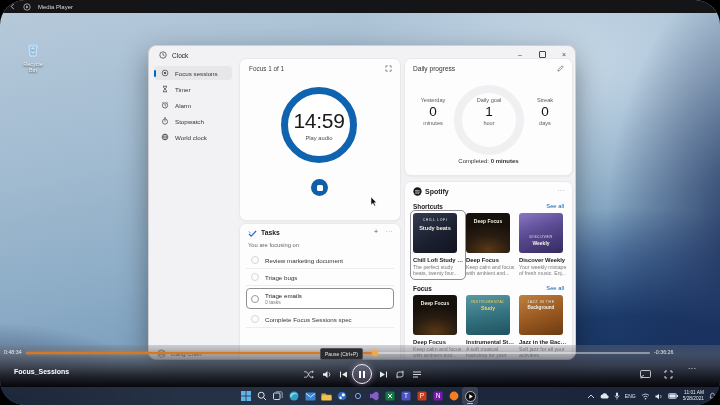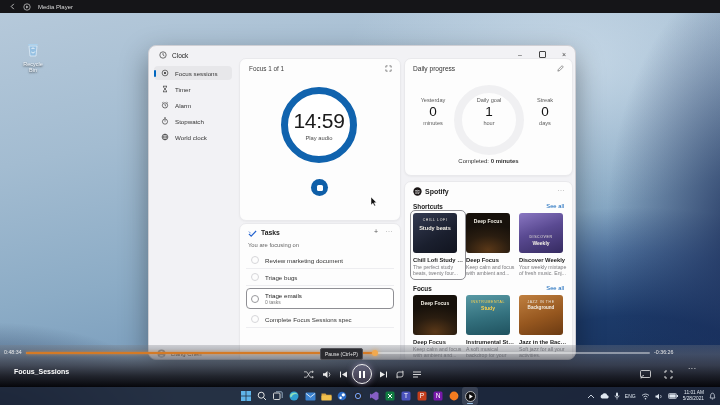--- a/index.html
+++ b/index.html
@@ -1,17 +1,17 @@
 <!DOCTYPE html>
 <html><head>
 <meta charset="utf-8">
 <style>
   html,body{margin:0;padding:0;background:#000;}
   #screen{position:relative;width:720px;height:405px;overflow:hidden;
-    font-family:"Liberation Sans",sans-serif;-webkit-font-smoothing:antialiased;}
+    font-family:"Liberation Sans",sans-serif;border-radius:25px;-webkit-font-smoothing:antialiased;}
   .abs{position:absolute;}
   
   #wall{left:0;top:0;width:720px;height:405px;
     background:
       radial-gradient(ellipse 300px 140px at -2% 102%, rgba(18,32,64,.95), rgba(18,32,64,0) 65%),
       radial-gradient(ellipse 230px 420px at 104% 58%, rgba(24,42,86,.9), rgba(24,42,86,0) 62%),
       radial-gradient(ellipse 460px 320px at 88% 108%, #132a52 0%, #1c3a69 38%, rgba(40,74,128,.55) 58%, rgba(40,74,128,0) 72%),
       radial-gradient(ellipse 420px 260px at 80% 16%, rgba(226,238,248,.55), rgba(226,238,248,0) 55%),
       linear-gradient(168deg,#b7cadb 0%,#a3bcd1 30%,#8cacc6 55%,#7498b9 78%,#5f86ab 100%);}
   

